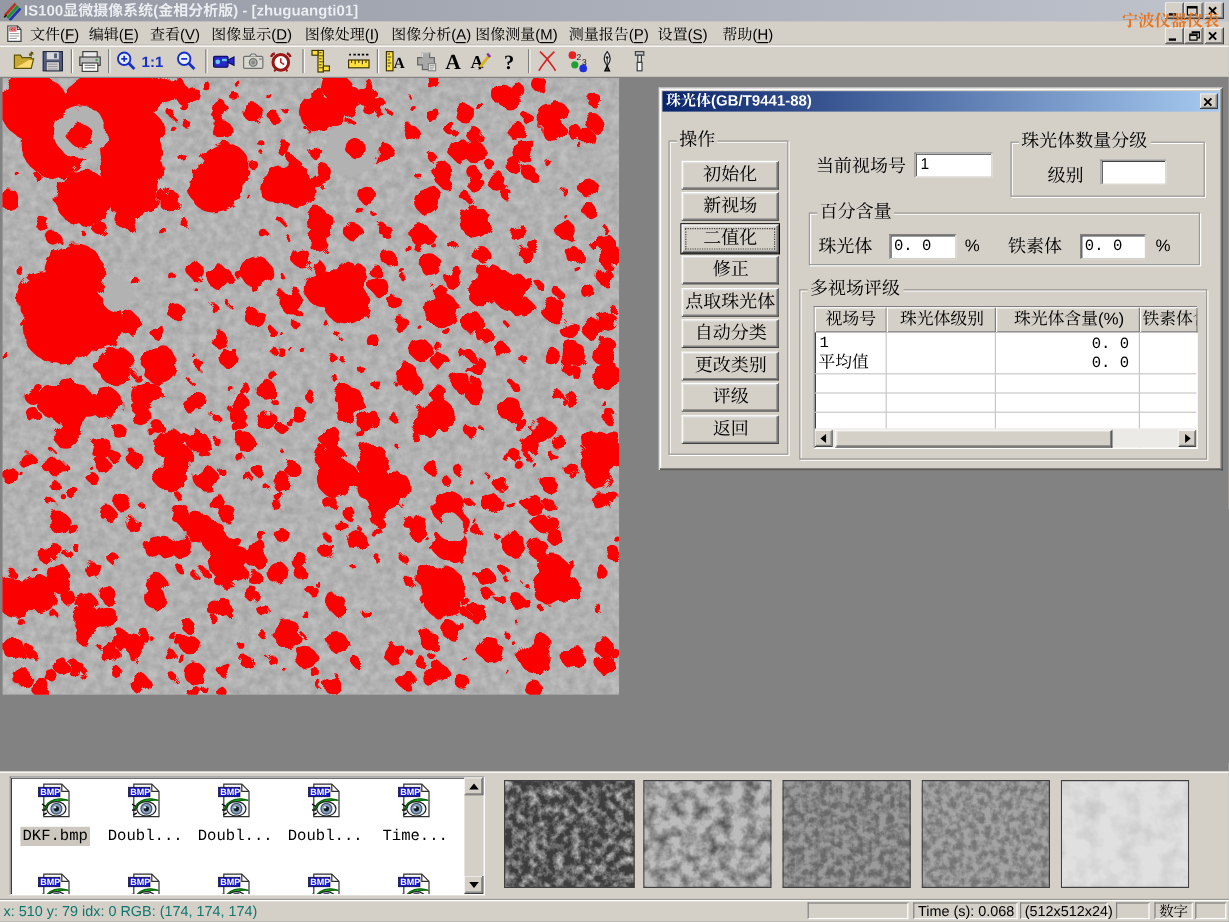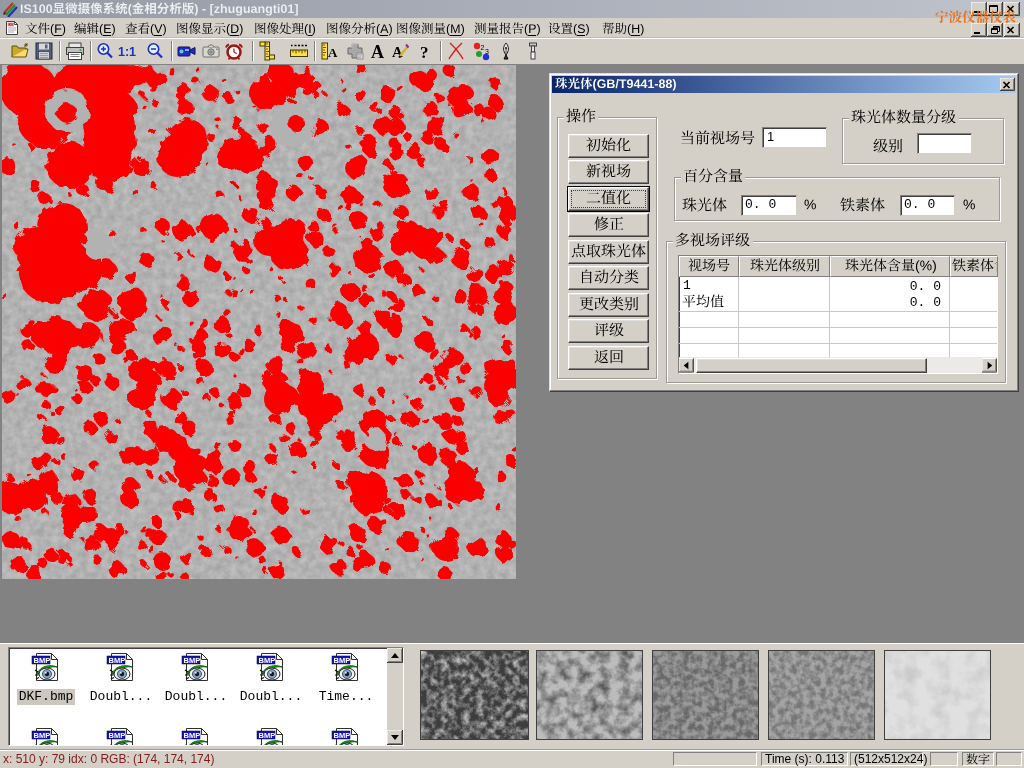--- a/index.html
+++ b/index.html
@@ -1298,23 +1298,23 @@
       <filter id="tn4" x="0" y="0" width="100%" height="100%">
 <feTurbulence type="fractalNoise" baseFrequency="0.06" numOctaves="4" seed="25"></feTurbulence>
 <feColorMatrix type="matrix" values="0 0 0 0 0.45  0 0 0 0 0.45  0 0 0 0 0.45  0 0 0 1.1 -0.45"></feColorMatrix>
 </filter>
     </defs>
 <rect width="107" height="90" fill="#e0e0e0"></rect>
 <rect width="107" height="90" filter="url(#tn4)"></rect>
 <rect x="0.5" y="0.5" width="106" height="89" fill="none" stroke="#404040"></rect>
 </svg>
 <div class="abs" style="left:0px;top:749px;width:1024px;height:19px;background:#d4d0c8;border-top:1px solid #9c9a94;box-shadow:inset 0 1px 0 #fff"></div>
-<div class="abs" style="left:3px;top:752px;width:400px;height:15px;font-size:12px;color:#7f1d1d;line-height:15px">x: 510 y: 79 idx: 0 RGB: (174, 174, 174)</div>
+<div class="abs" style="left:3px;top:752px;width:400px;height:15px;font-size:12px;color:#0f766e;line-height:15px">x: 510 y: 79 idx: 0 RGB: (174, 174, 174)</div>
 <div class="abs sunk" style="left:673px;top:752px;width:84px;height:14px;font-size:12px;line-height:13px;padding-left:3px;color:#000"></div>
-<div class="abs sunk" style="left:761px;top:752px;width:87px;height:14px;font-size:12px;line-height:13px;padding-left:3px;color:#000">Time (s): 0.113</div>
+<div class="abs sunk" style="left:761px;top:752px;width:87px;height:14px;font-size:12px;line-height:13px;padding-left:3px;color:#000">Time (s): 0.068</div>
 <div class="abs sunk" style="left:850px;top:752px;width:73px;height:14px;font-size:12px;line-height:13px;padding-left:3px;color:#000">(512x512x24)</div>
 <div class="abs sunk" style="left:930px;top:752px;width:28px;height:14px;font-size:12px;line-height:13px;padding-left:3px;color:#000"></div>
 <div class="abs sunk" style="left:996px;top:752px;width:26px;height:14px;font-size:12px;line-height:13px;padding-left:3px;color:#000"></div>
 <div class="abs sunk" style="left:962px;top:752px;width:32px;height:14px;"></div>
 <div class="abs" style="left:966px;top:753px;width:26px;height:15.6px">
     <svg width="25" height="16" viewBox="0 0 25 16" style="position:absolute;overflow:visible">
       <path d="M6.1 1.3 5 0.9C4.8 1.5 4.5 2.2 4.3 2.7L4.5 2.8C4.8 2.5 5.3 1.9 5.6 1.5C5.9 1.5 6 1.4 6.1 1.3ZM1.2 1 1 1.1C1.4 1.5 1.8 2.1 1.8 2.6C2.5 3.2 3.2 1.8 1.2 1ZM3.5 6.4C3.8 6.4 3.9 6.3 4 6.2L2.9 5.8C2.7 6.1 2.5 6.5 2.3 7H0.5L0.6 7.4H2.1C1.8 8 1.5 8.5 1.2 8.9C1.9 9 2.8 9.3 3.6 9.7C2.8 10.4 1.9 10.9 0.6 11.3L0.7 11.5C2.2 11.2 3.3 10.7 4.1 10C4.5 10.2 4.8 10.4 5 10.7C5.6 10.9 5.9 10.1 4.6 9.4C5.1 8.9 5.4 8.2 5.7 7.5C6 7.5 6.1 7.4 6.2 7.3L5.4 6.6L4.9 7H3.1ZM4.9 7.4C4.7 8.1 4.4 8.7 4 9.2C3.5 9 2.9 8.8 2.1 8.8C2.4 8.4 2.7 7.8 2.9 7.4ZM8.8 0.8 7.5 0.5C7.2 2.7 6.6 4.8 5.9 6.3L6.1 6.4C6.5 5.9 6.8 5.4 7.1 4.7C7.3 6.1 7.7 7.3 8.2 8.4C7.5 9.6 6.5 10.5 5 11.3L5.1 11.5C6.6 10.8 7.8 10 8.6 9.1C9.2 10 9.9 10.8 10.9 11.5C11 11.1 11.3 11 11.6 10.9L11.7 10.8C10.5 10.2 9.7 9.4 9 8.5C9.9 7.2 10.3 5.5 10.6 3.6H11.4C11.5 3.6 11.7 3.5 11.7 3.4C11.3 3 10.7 2.5 10.7 2.5L10.1 3.2H7.7C8 2.5 8.2 1.8 8.3 1.1C8.6 1.1 8.7 1 8.8 0.8ZM7.6 3.6H9.7C9.5 5.2 9.2 6.6 8.6 7.8C8 6.8 7.6 5.6 7.3 4.3ZM5.7 2.4 5.2 3H3.8V0.9C4.1 0.9 4.2 0.8 4.2 0.6L3.1 0.5V3L0.6 3L0.7 3.3H2.7C2.2 4.3 1.4 5.2 0.4 5.9L0.5 6.1C1.5 5.6 2.4 4.9 3.1 4.2V5.9H3.2C3.5 5.9 3.8 5.7 3.8 5.6V3.8C4.4 4.3 5 4.9 5.2 5.5C6 5.9 6.5 4.4 3.8 3.5V3.3H6.3C6.5 3.3 6.6 3.3 6.6 3.2C6.3 2.8 5.7 2.4 5.7 2.4Z M17.2 0.5 17.1 0.6C17.6 0.9 18 1.6 18 2.1C18.9 2.8 19.6 1 17.2 0.5ZM14 1.8 13.8 1.8C13.9 2.6 13.4 3.3 12.9 3.5C12.7 3.7 12.5 3.9 12.6 4.2C12.8 4.5 13.2 4.5 13.5 4.3C13.9 4 14.2 3.5 14.2 2.7H22C21.9 3.2 21.6 3.8 21.4 4.2L21.6 4.2C22.1 3.9 22.7 3.3 23 2.9C23.3 2.9 23.4 2.9 23.5 2.8L22.6 1.9L22 2.4H14.2C14.1 2.2 14.1 2 14 1.8ZM22.4 6.4 21.8 7.1H18.4V6.1C18.7 6 18.8 5.9 18.8 5.8C19.6 5.4 20.4 5 21 4.6C21.2 4.6 21.3 4.5 21.4 4.5L20.5 3.6L20 4.1H14.6L14.7 4.5H19.8C19.4 4.9 18.9 5.4 18.4 5.7L17.6 5.6V7.1H12.6L12.7 7.5H17.6V10.3C17.6 10.5 17.5 10.5 17.3 10.5C17 10.5 15.5 10.4 15.5 10.4V10.6C16.2 10.7 16.5 10.8 16.7 10.9C16.9 11.1 17 11.3 17 11.5C18.2 11.4 18.4 11 18.4 10.3V7.5H23.1C23.3 7.5 23.4 7.4 23.4 7.3C23 6.9 22.4 6.4 22.4 6.4Z" fill="#000"></path>
     </svg>
   </div>
 <div class="abs" style="left:549px;top:73px;width:470px;height:319px;background:#d4d0c8;border:1px solid;border-color:#dfdfdf #404040 #404040 #dfdfdf;box-shadow:inset -1px -1px 0 #808080,inset 1px 1px 0 #fff"></div>

